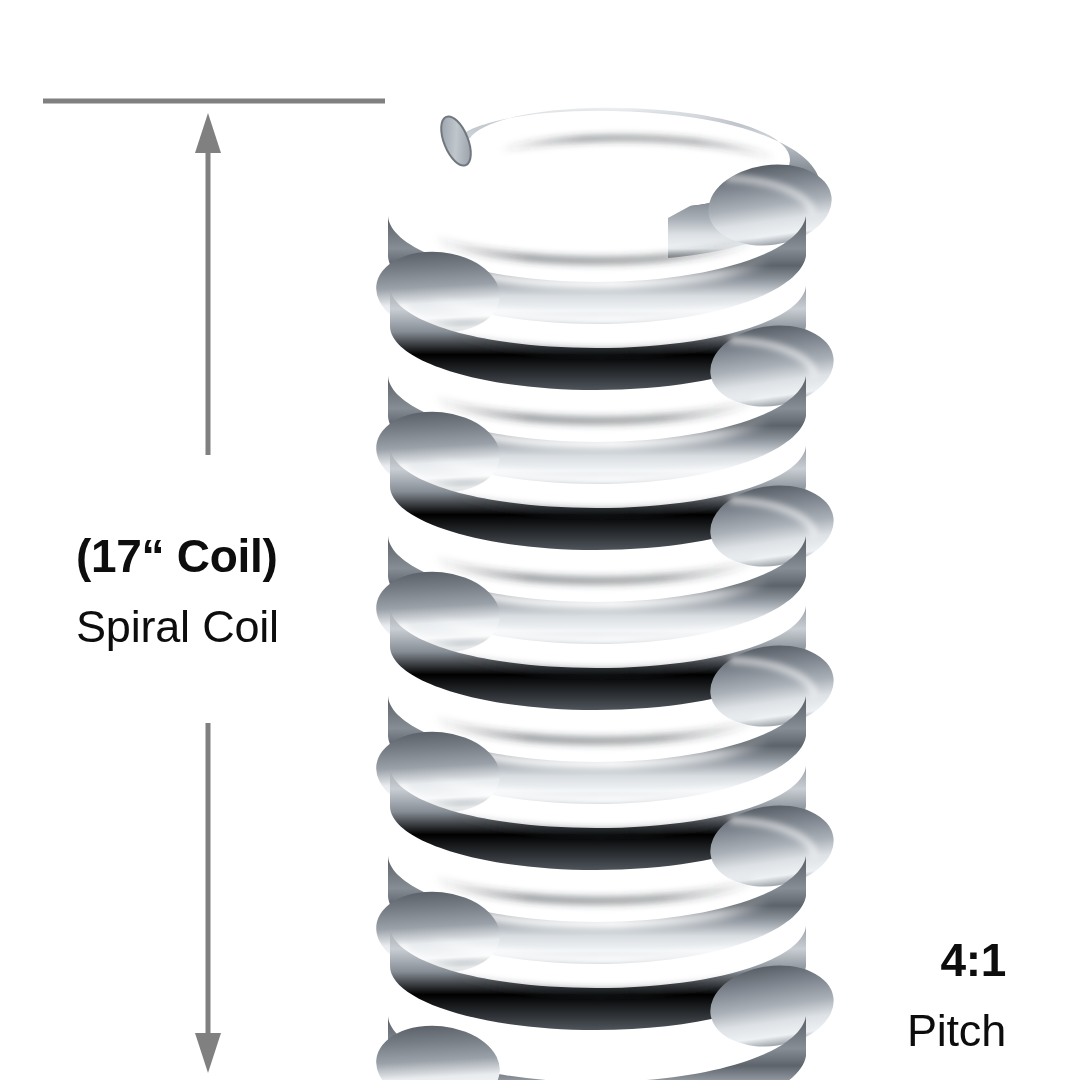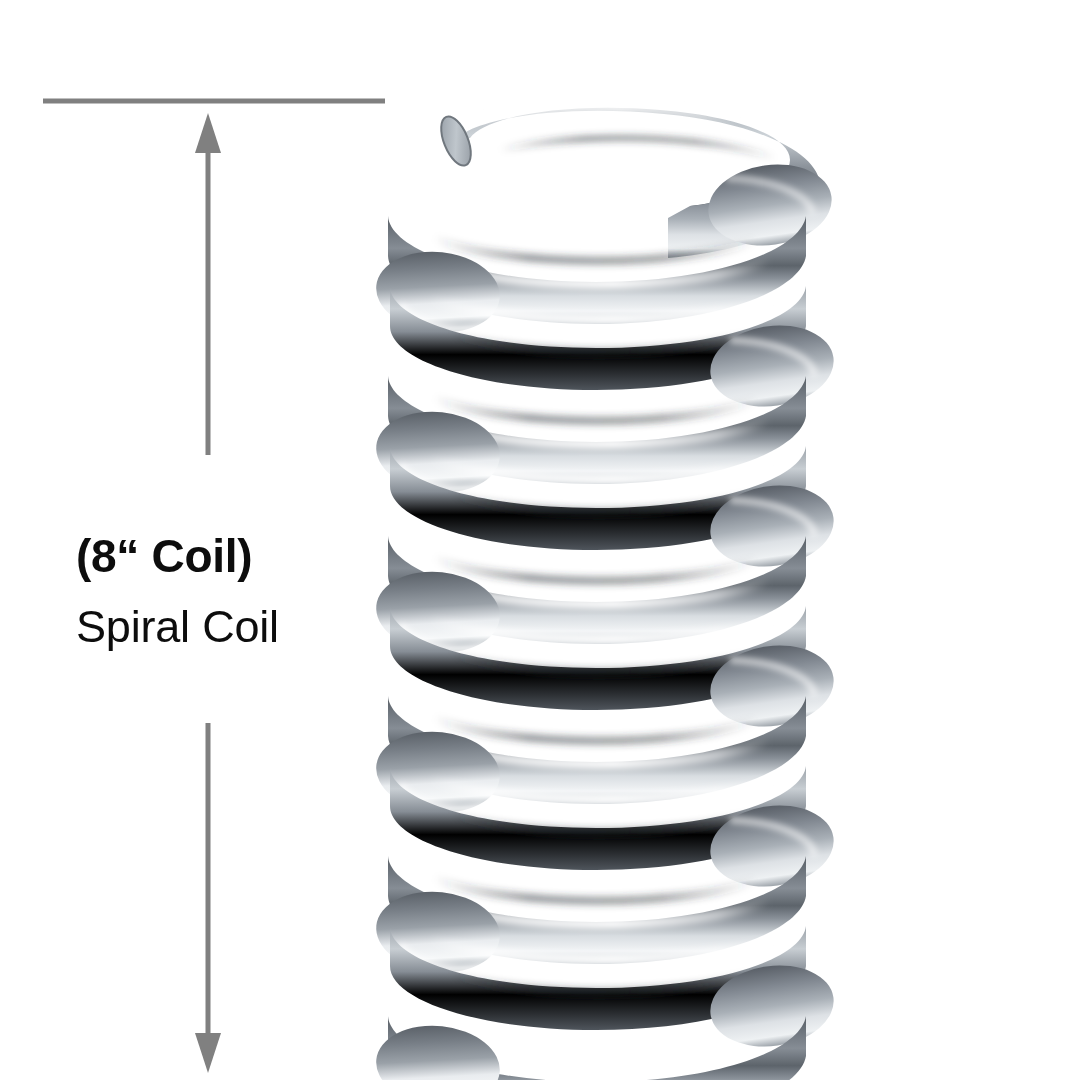--- a/index.html
+++ b/index.html
@@ -366,18 +366,22 @@
     <line x1="208" y1="150" x2="208" y2="455" stroke="#808080" stroke-width="5"></line>
 
     <polygon points="208,113 221,153 195,153" fill="#808080"></polygon>
 
     <line x1="208" y1="723" x2="208" y2="1036" stroke="#808080" stroke-width="5"></line>
 
     <polygon points="208,1073 221,1033 195,1033" fill="#808080"></polygon>
   </svg>
 
   <div class="callout" id="coil-callout">
-    <div class="callout-primary">(8“ Coil)</div>
+    <div class="callout-primary">(17“ Coil)</div>
     <div class="callout-secondary">Spiral Coil</div>
   </div>
 
+  <div class="callout" id="pitch-callout">
+    <div class="callout-primary">4:1</div>
+    <div class="callout-secondary">Pitch</div>
+  </div>
 
 </div>
 
 </body></html>

